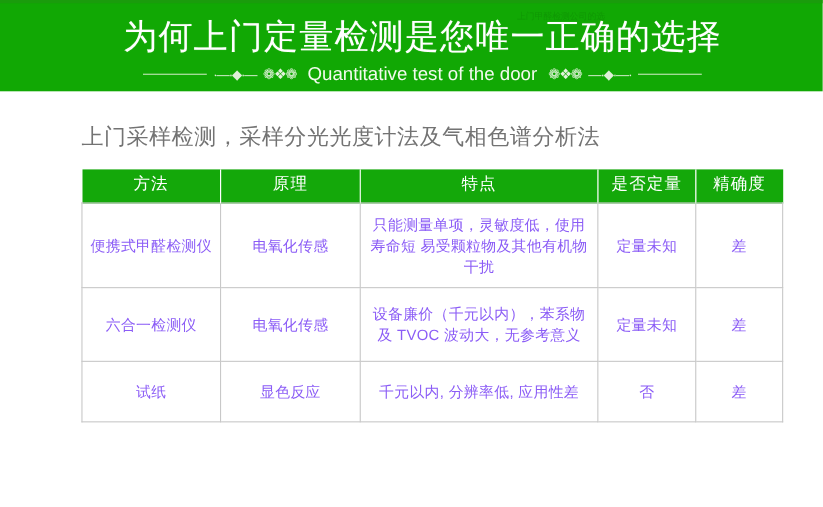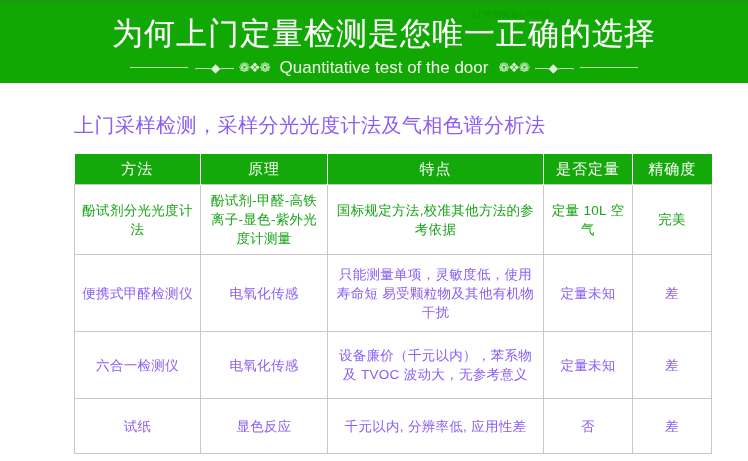--- a/index.html
+++ b/index.html
@@ -83,21 +83,21 @@
   }
 
   
   .content {
     padding: 0 0 0 0;
   }
   .subtitle {
     margin: 29px 0 0 74px;
     font-size: 20px;
     line-height: 26px;
-    color: #8b5cf6;
+    color: #737373;
     letter-spacing: .5px;
     white-space: nowrap;
   }
 
   
   .table-wrap {
     margin: 16px 0 0 74px;
     width: 637px;
   }
   table.spec {
@@ -115,20 +115,21 @@
     background: #14a80a;
     color: #ffffff;
     font-size: 15px;
     font-weight: 400;
     line-height: 18px;
     height: 30px;
     text-align: center;
     border-right: 1px solid #ffffff;
     padding: 0 2px;
     letter-spacing: 1px;
+    font-family: Liberation Mono, monospace;
   }
   table.spec th:last-child { border-right: none; }
 
   table.spec td {
     border: 1px solid #c8c8c8;
     font-size: 13.5px;
     line-height: 19px;
     color: #8b5cf6;
     text-align: center;
     vertical-align: middle;
@@ -178,27 +179,20 @@
       <thead>
         <tr>
           <th>方法</th>
           <th>原理</th>
           <th>特点</th>
           <th>是否定量</th>
           <th>精确度</th>
         </tr>
       </thead>
       <tbody>
-        <tr class="row-green r1">
-          <td>酚试剂分光光度计法</td>
-          <td>酚试剂-甲醛-高铁离子-显色-紫外光度计测量</td>
-          <td class="feat">国标规定方法,校准其他方法的参考依据</td>
-          <td>定量 10L 空气</td>
-          <td>完美</td>
-        </tr>
         <tr class="r2">
           <td>便携式甲醛检测仪</td>
           <td>电氧化传感</td>
           <td class="feat">只能测量单项，灵敏度低，使用寿命短 易受颗粒物及其他有机物干扰</td>
           <td>定量未知</td>
           <td>差</td>
         </tr>
         <tr class="r3">
           <td>六合一检测仪</td>
           <td>电氧化传感</td>

